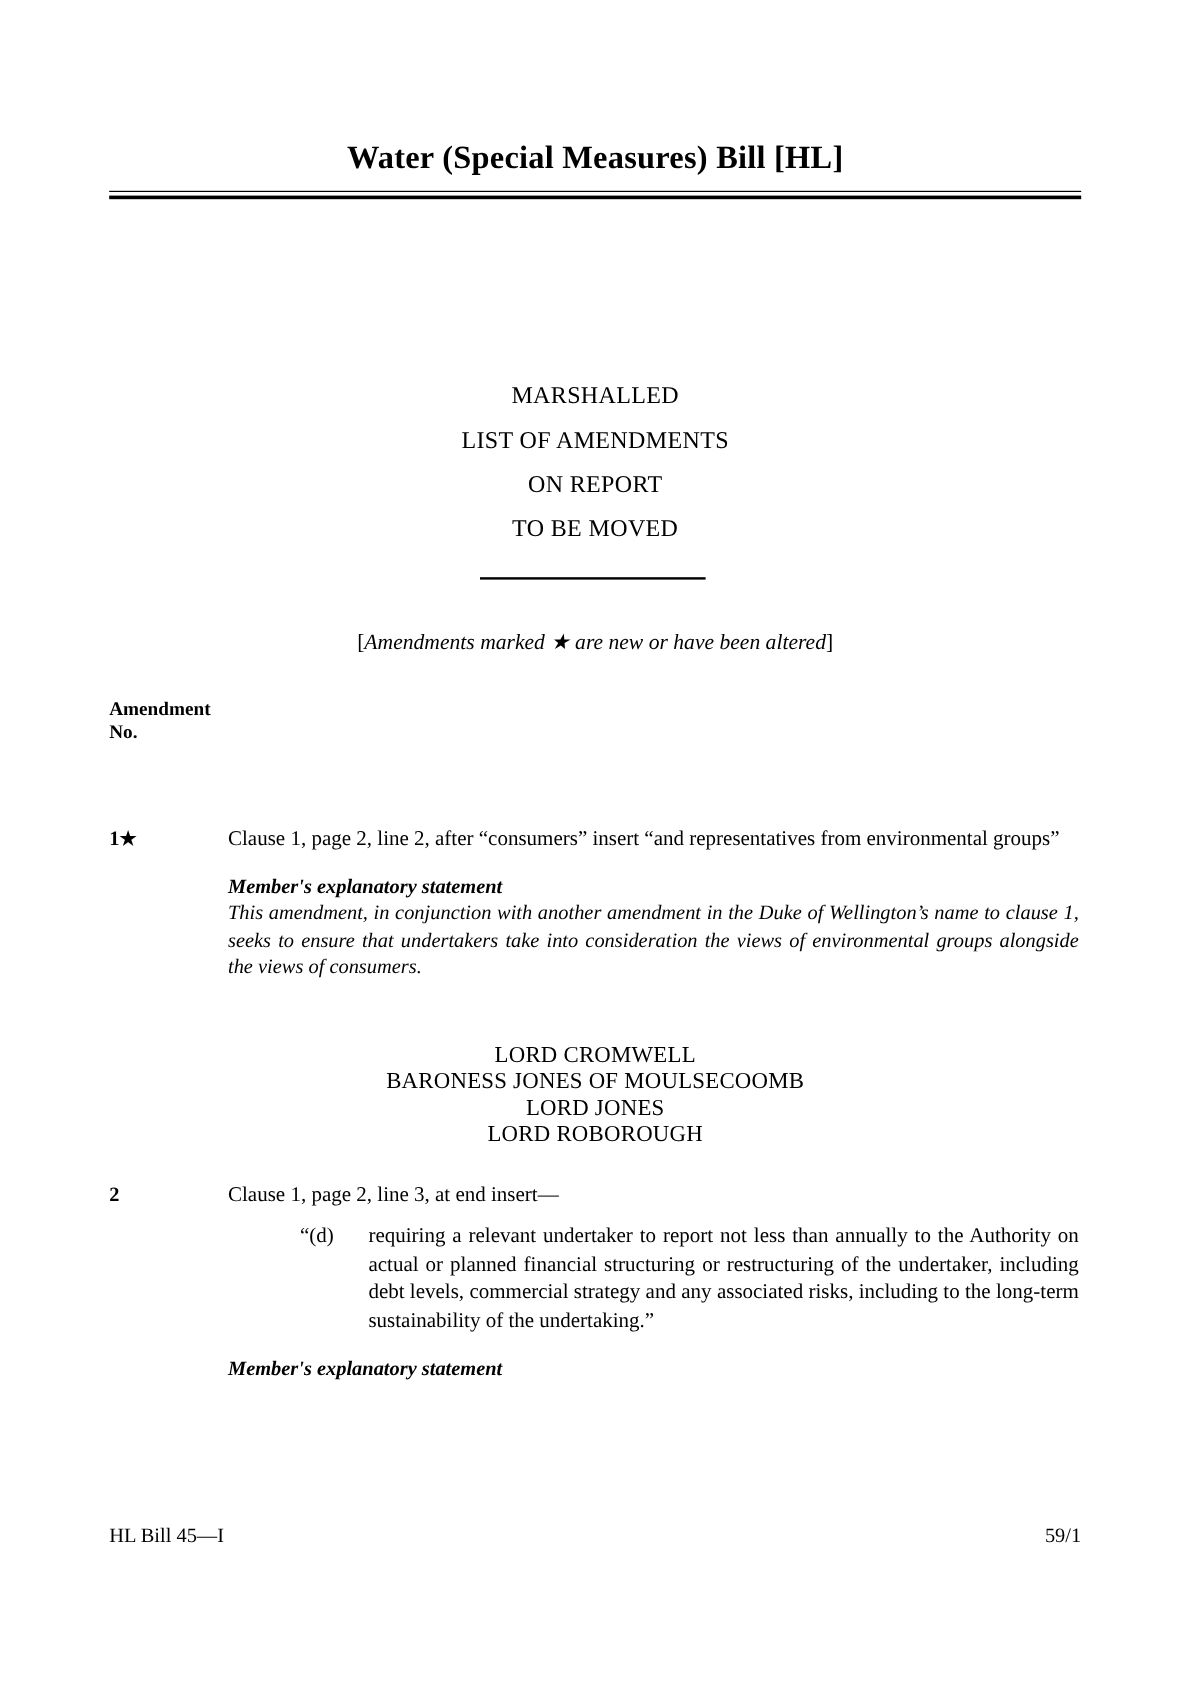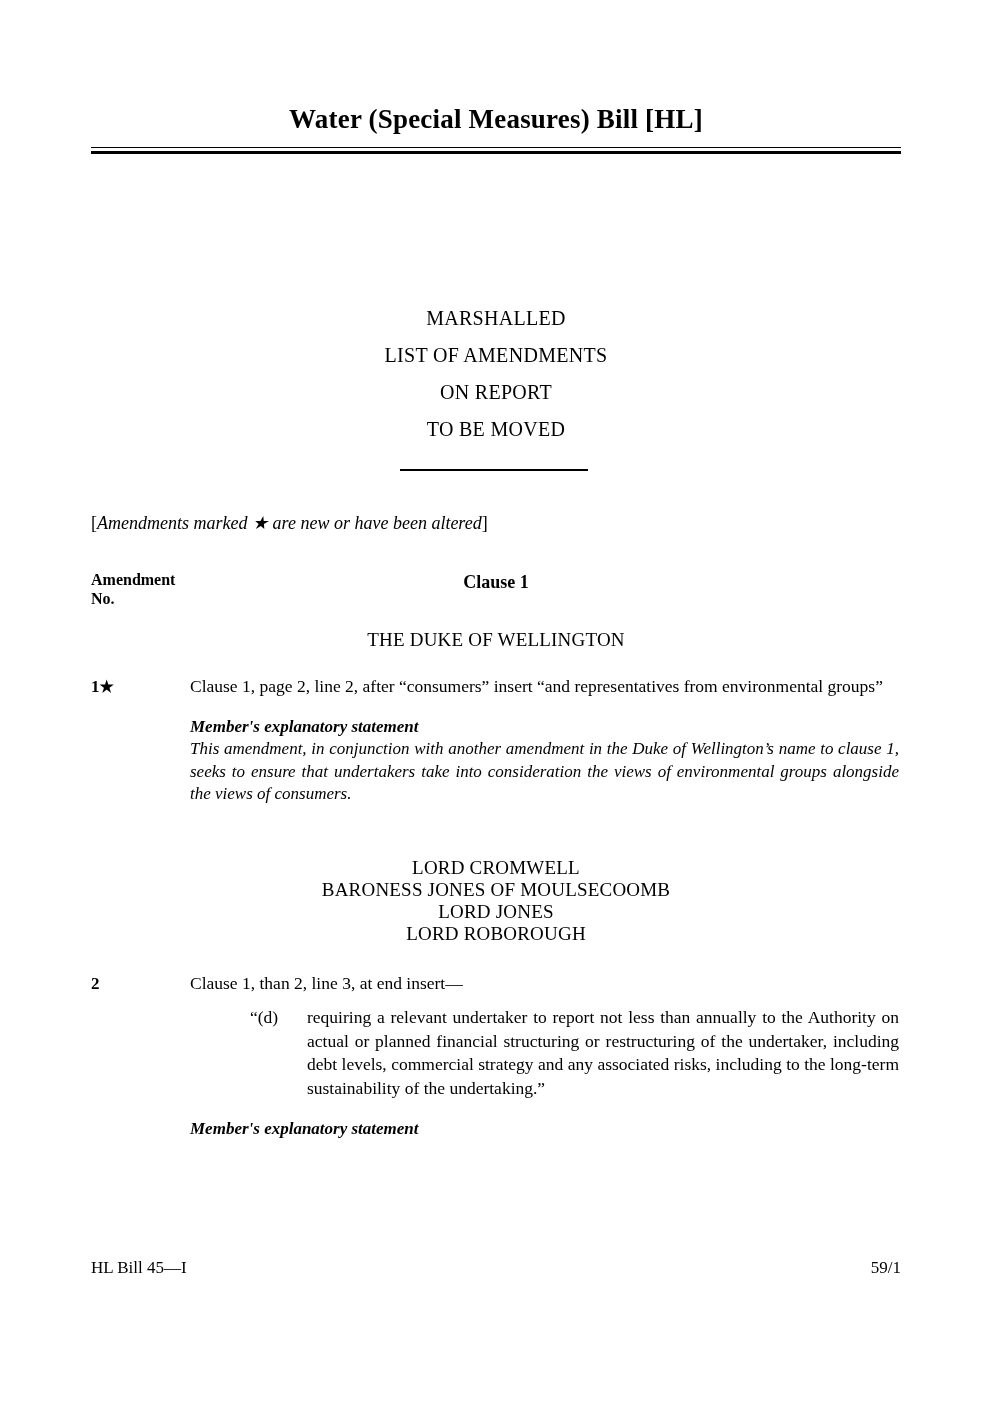--- a/index.html
+++ b/index.html
@@ -11,21 +11,21 @@
     width: 991px;
     height: 1401px;
     position: relative;
     font-family: "Liberation Serif", "DejaVu Serif", serif;
     color: #000000;
     -webkit-font-smoothing: antialiased;
   }
 
   .page {
     position: absolute;
-    left: 0; top: 0;
+    left: 0; top: 12px;
     width: 991px;
     height: 1233px;
     box-sizing: border-box;
   }
 
   
   .doc-title {
     position: absolute;
     left: 91px;
     top: 104px;
@@ -76,21 +76,21 @@
     width: 188px;
     height: 2px;
     background: #000;
   }
 
   .starred-note {
     position: absolute;
     left: 91px;
     top: 512px;
     width: 810px;
-    text-align: left;
+    text-align: center;
     font-size: 18px;
   }
   .starred-note .ital {
     font-style: italic;
   }
 
   
   .amendment-no-label {
     position: absolute;
     left: 91px;
@@ -237,25 +237,21 @@
 
   <div class="header-divider"></div>
 
   <div class="starred-note"><span>[</span><span class="ital">Amendments marked ★ are new or have been altered</span><span>]</span></div>
 
   <div class="amendment-no-label">
     <div>Amendment</div>
     <div>No.</div>
   </div>
 
-  <div class="clause-heading">Clause 1</div>
-
-  <div class="sponsors sponsors-1">
-    <div>THE DUKE OF WELLINGTON</div>
-  </div>
+
 
   <div class="amendment amendment-1">
     <div class="amd-number"><span>1</span><span class="amd-star">★</span></div>
     <div class="amd-body">
       <div class="amd-text">Clause 1, page 2, line 2, after “consumers” insert “and representatives from environmental groups”</div>
       <div class="explanatory">
         <div class="explanatory-title">Member's explanatory statement</div>
         <div class="explanatory-text">This amendment, in conjunction with another amendment in the Duke of Wellington’s name to clause 1, seeks to ensure that undertakers take into consideration the views of environmental groups alongside the views of consumers.</div>
       </div>
     </div>
@@ -264,21 +260,21 @@
   <div class="sponsors sponsors-2">
     <div>LORD CROMWELL</div>
     <div>BARONESS JONES OF MOULSECOOMB</div>
     <div>LORD JONES</div>
     <div>LORD ROBOROUGH</div>
   </div>
 
   <div class="amendment amendment-2">
     <div class="amd-number"><span>2</span><span class="amd-star"></span></div>
     <div class="amd-body">
-      <div class="amd-text no-justify">Clause 1, than 2, line 3, at end insert—</div>
+      <div class="amd-text no-justify">Clause 1, page 2, line 3, at end insert—</div>
       <div class="inset-quote">
         <span class="inset-marker">“(d)</span><span>requiring a relevant undertaker to report not less than annually to the Authority on actual or planned financial structuring or restructuring of the undertaker, including debt levels, commercial strategy and any associated risks, including to the long-term sustainability of the undertaking.”</span>
       </div>
       <div class="explanatory">
         <div class="explanatory-title">Member's explanatory statement</div>
       </div>
     </div>
   </div>
 
   <div class="footer">

